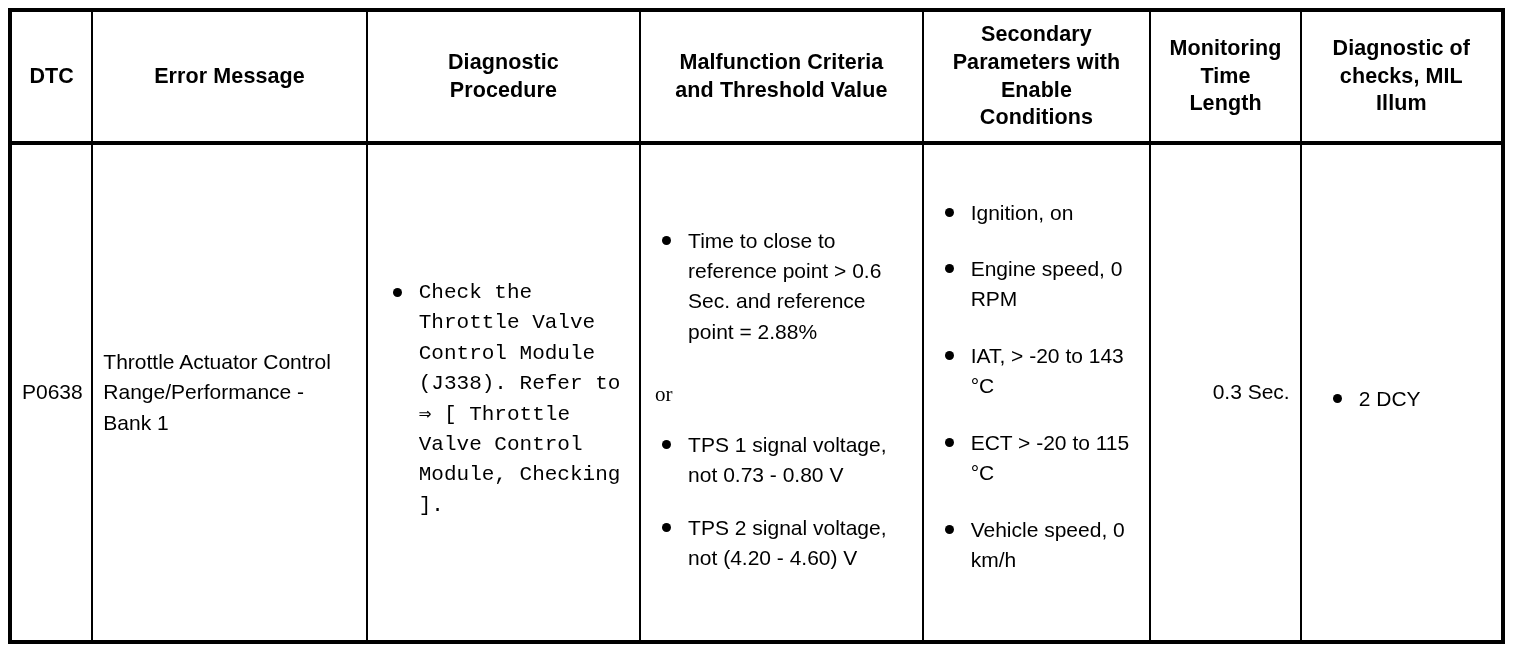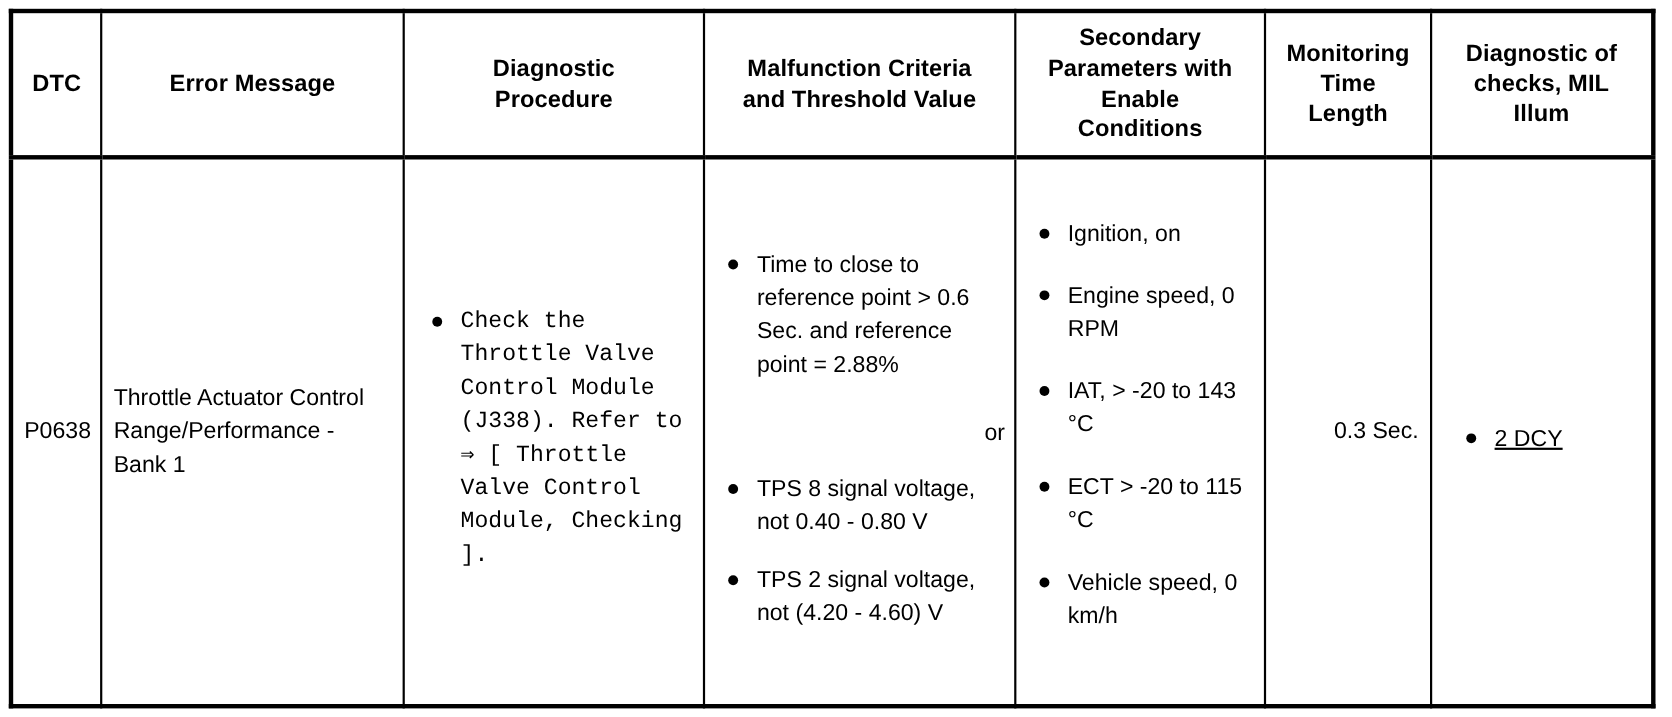--- a/index.html
+++ b/index.html
@@ -99,32 +99,33 @@
     width: 9px;
     height: 9px;
     border-radius: 50%;
     background: #000;
   }
 
   
   .orline {
     margin: 32px 0 20px 0;
     padding-left: 0;
-    text-align: right;
+    text-align: left;
+    font-family: Liberation Serif, serif;
   }
 
   
   .proc-block { padding-left: 18px; padding-right: 6px; font-family: Liberation Mono, monospace; }
   .mal-block  { padding-left: 14px; padding-right: 8px; }
   .sec-block  { padding-left: 14px; padding-right: 8px; }
   .freq-block { padding-left: 24px; padding-right: 8px; }
 
   .mal-block ul.bul > li { margin-bottom: 0; }
   .sec-block ul.bul > li { margin-bottom: 26px; }
-  .freq-block ul.bul > li { margin-bottom: 0; text-decoration: underline; }
+  .freq-block ul.bul > li { margin-bottom: 0; }
 </style>
 </head>
 <body>
 
 <div id="sheet">
 
   <table class="dtc">
     <colgroup>
       <col style="width:81px">
       <col style="width:270px">
@@ -198,21 +199,21 @@
         <td>
           <div class="mal-block">
             <ul class="bul">
               <li>
                 <span>Time to close to reference point &gt; 0.6 Sec. and reference point = 2.88%</span>
               </li>
             </ul>
             <div class="orline">or</div>
             <ul class="bul">
               <li style="margin-bottom:22px;">
-                <span>TPS 8 signal voltage, not 0.40 - 0.80 V</span>
+                <span>TPS 1 signal voltage, not 0.73 - 0.80 V</span>
               </li>
               <li>
                 <span>TPS 2 signal voltage, not (4.20 - 4.60) V</span>
               </li>
             </ul>
           </div>
         </td>
 
         <td>
           <div class="sec-block">

